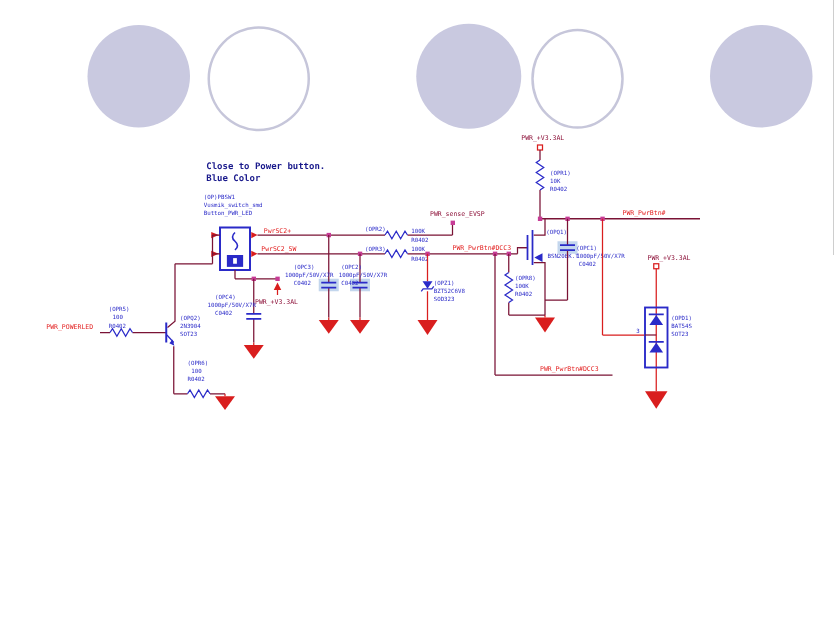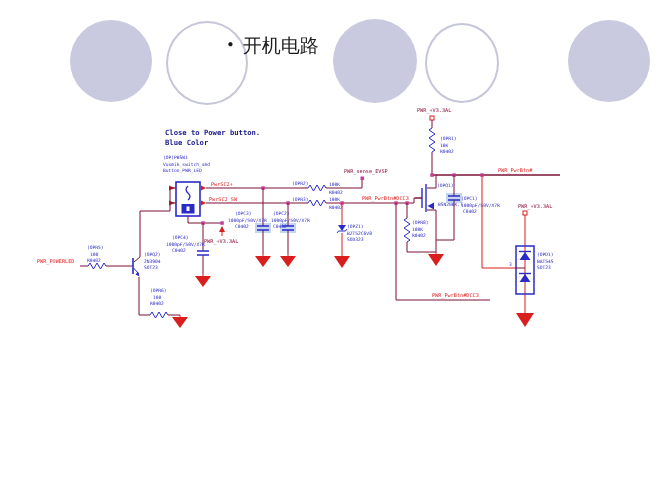--- a/index.html
+++ b/index.html
@@ -29,23 +29,20 @@
 <body>
 
 <div class="slide">
 
   <div class="circle filled" style="left:70px;top:20px;width:82px;height:82px;"></div>
   <div class="circle outline" style="left:166px;top:21px;width:78px;height:80px;"></div>
   <div class="circle filled" style="left:333px;top:19px;width:84px;height:84px;"></div>
   <div class="circle outline" style="left:425px;top:23px;width:70px;height:76px;"></div>
   <div class="circle filled" style="left:568px;top:20px;width:82px;height:82px;"></div>
 
-  <div class="title">
-    <span class="bullet">•</span><span>开机电路</span>
-  </div>
 
   <svg width="667" height="500" viewBox="0 0 667 500" style="position:absolute;left:0;top:0;">
 
     <g>
       <text x="165" y="135" class="tnote">Close to Power button.</text>
       <text x="165" y="145" class="tnote">Blue Color</text>
     </g>
 
     <g>
       <text x="163" y="159" class="tb">(OP)PBSW1</text>

